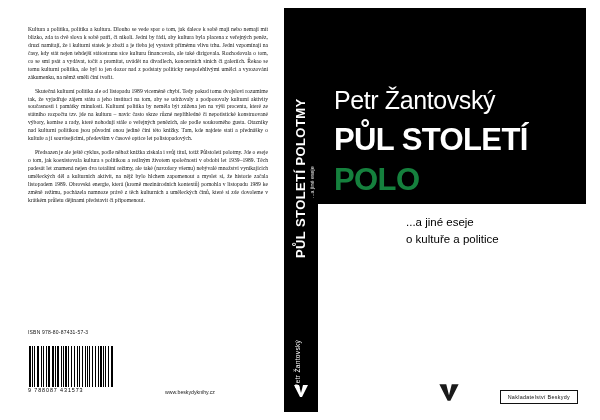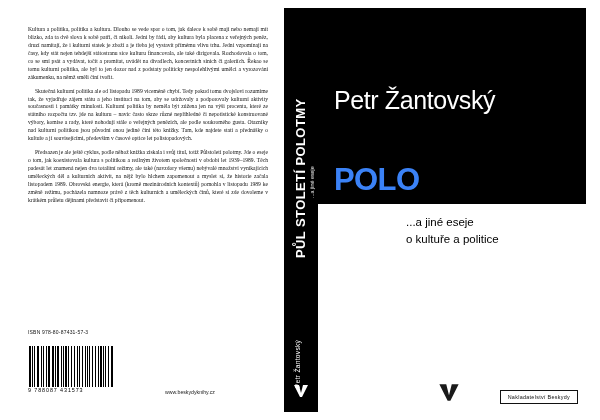--- a/index.html
+++ b/index.html
@@ -190,21 +190,21 @@
   #front-title-2 {
     position: absolute;
     left: 16px;
     top: 154px;
     font-family: "Liberation Sans", sans-serif;
     font-weight: bold;
     font-size: 31px;
     letter-spacing: -0.6px;
     white-space: nowrap;
   }
-  #front-title-2 .w-polo { color: #3b82f6; }
+  #front-title-2 .w-polo { color: #15803d; }
   #front-title-2 .w-tmy { color: #000000; }
   #front-sub {
     position: absolute;
     left: 88px;
     top: 206px;
     color: #000000;
     font-family: "Liberation Sans", sans-serif;
     font-size: 11.5px;
     line-height: 1.45;
   }
@@ -291,20 +291,21 @@
     </div>
     <div class="spine-rot" id="spine-author">Petr Žantovský</div>
     <svg id="spine-logo" viewBox="0 0 32 32">
       <polygon points="2,6 12,6 16,22 20,6 30,6 18,30 14,30" fill="#ffffff"></polygon>
     </svg>
   </div>
 
   <div id="front-cover">
     <div id="front-black"></div>
     <div id="front-author">Petr Žantovský</div>
+    <div id="front-title-1">PŮL STOLETÍ</div>
     <div id="front-title-2">
       <span class="w-polo">POLO</span><span class="w-tmy">TMY</span>
     </div>
     <div id="front-sub">
       <span>...a jiné eseje</span>
       <span>o kultuře a politice</span>
     </div>
     <svg id="front-logo" viewBox="0 0 32 32">
       <polygon points="2,6 12,6 16,22 20,6 30,6 18,30 14,30" fill="#1a1a1a"></polygon>
     </svg>

